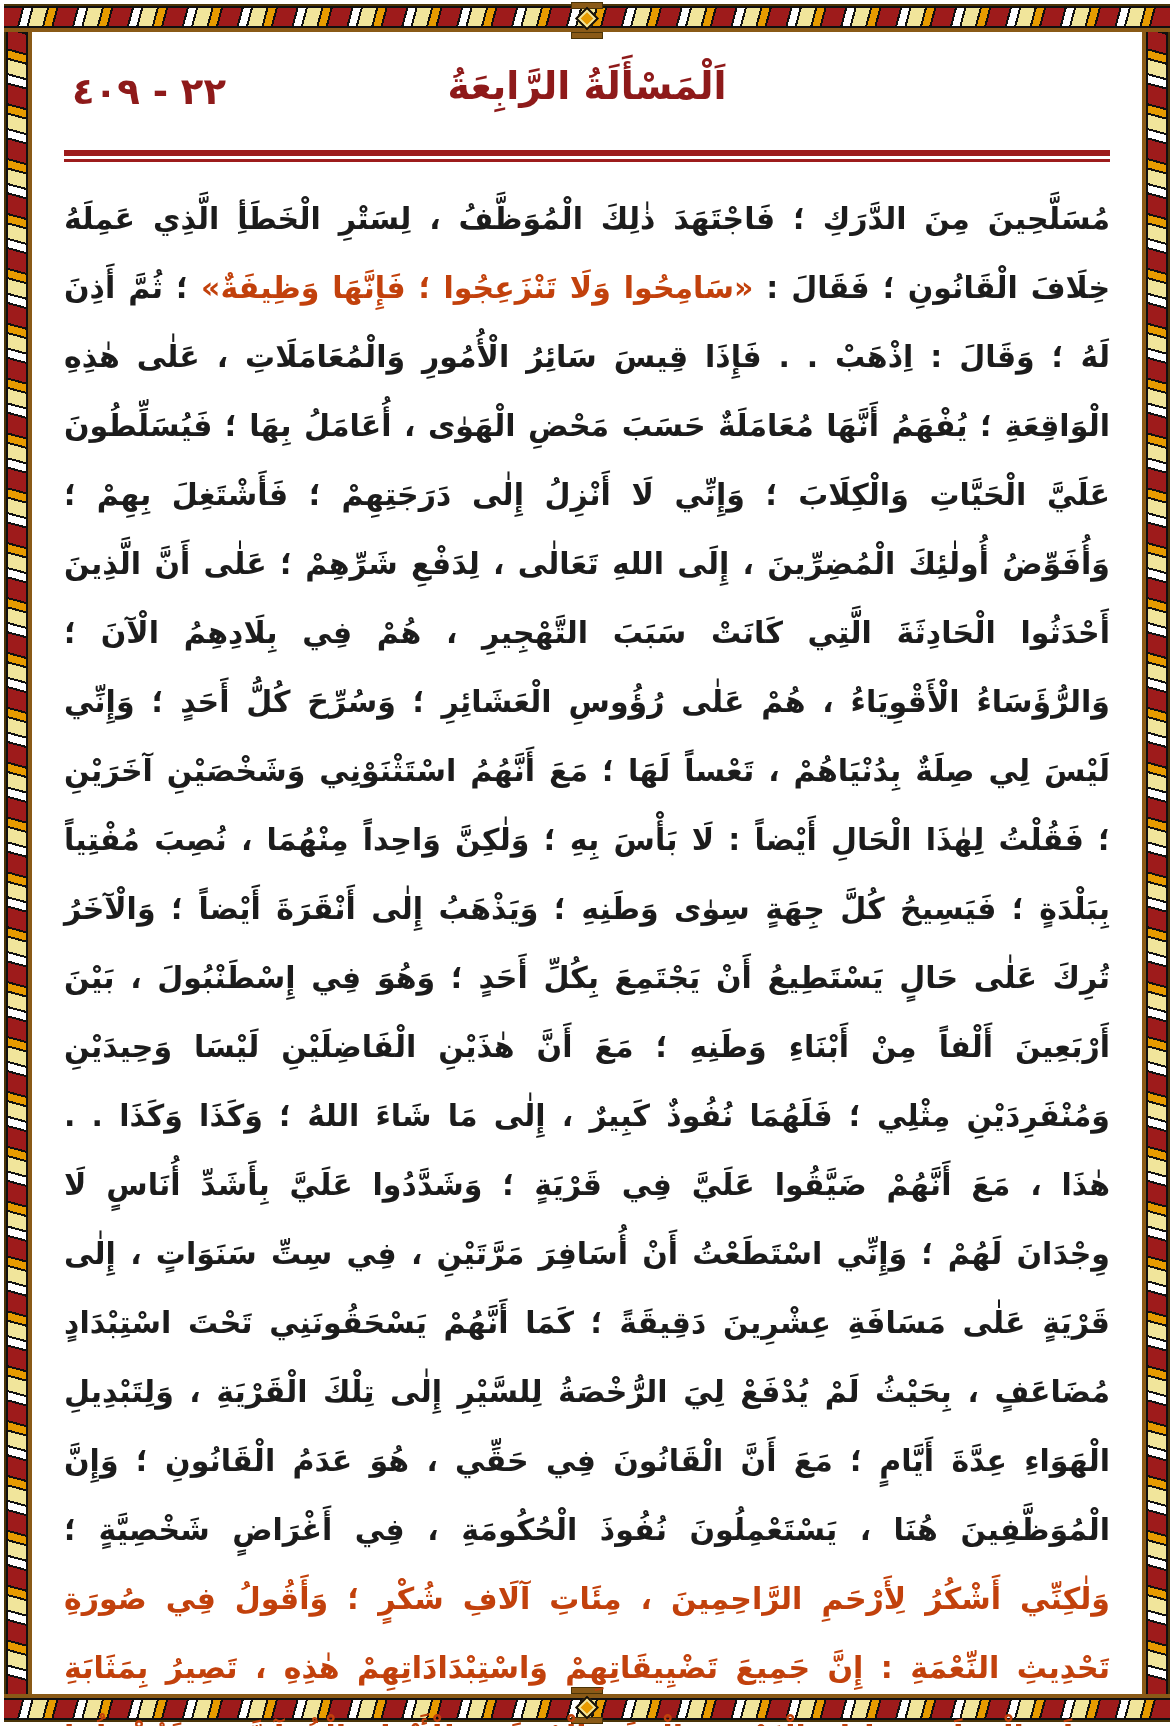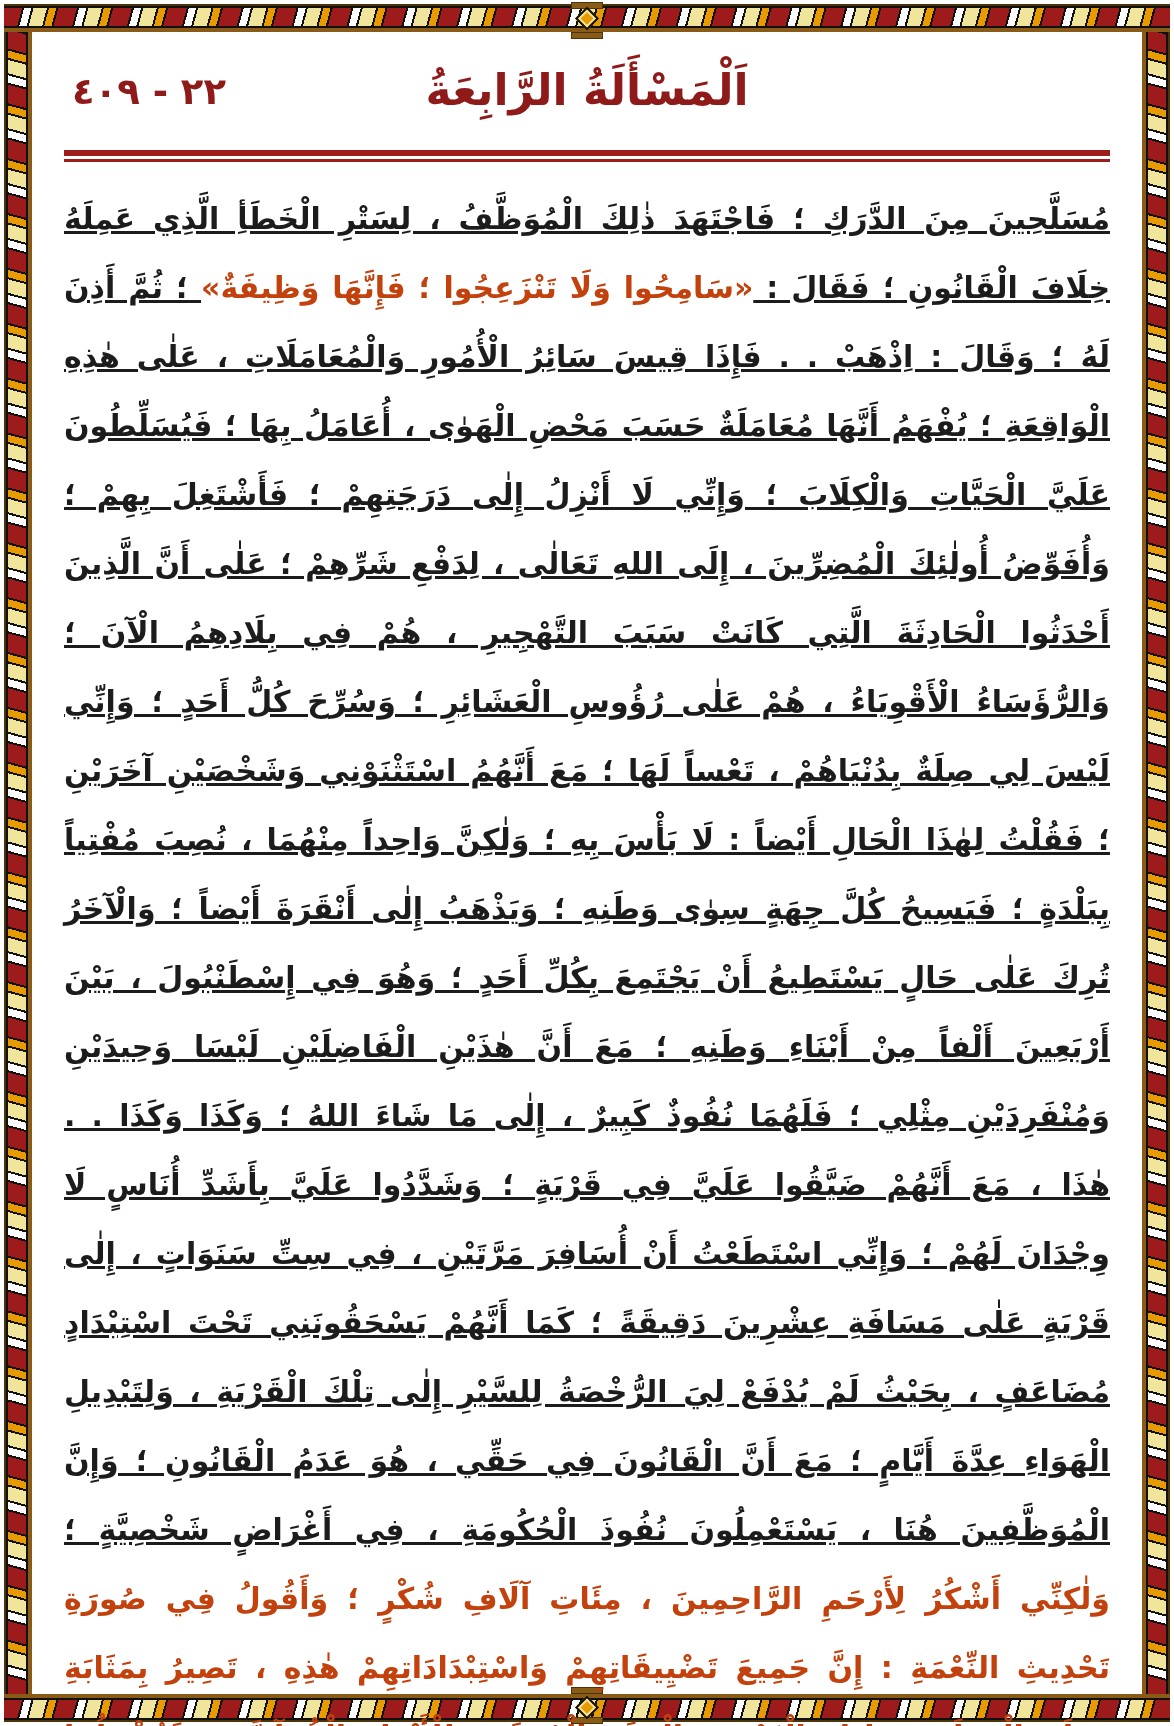--- a/index.html
+++ b/index.html
@@ -53,38 +53,38 @@
   }
   .header{position:relative;height:84px;}
   .page-num{
     position:absolute;left:10px;top:14px;
     direction:ltr;unicode-bidi:bidi-override;
     font-size:37px;font-weight:bold;color:#8e1a1a;
     letter-spacing:2px;
   }
   .title{
     text-align:center;
-    font-size:44px;font-weight:bold;color:#8e1a1a;
+    font-size:38px;font-weight:bold;color:#8e1a1a;
     padding-top:8px;
   }
   .rule{margin:10px 2px 0 2px;}
   .rule-thick{height:6px;background:#9d1c1c;}
   .rule-gap{height:3px;}
   .rule-thin{height:3px;background:#9d1c1c;}
   .body-text{
     margin:22px 2px 0 2px;
     direction:rtl;
     text-align:justify;
     font-size:30px;
     font-weight:bold;
     line-height:69px;
     color:#1c1c1c;
     word-spacing:2px;
   }
-  .seg-black{color:#1c1c1c;text-decoration:underline;}
+  .seg-black{color:#1c1c1c;}
   .seg-red{color:#c2410c;}
 </style>
 </head>
 <body>
 
 <div class="sheet">
 
   <div class="frame frame-top"></div>
   <div class="frame frame-bottom"></div>
   <div class="frame frame-left"></div>

